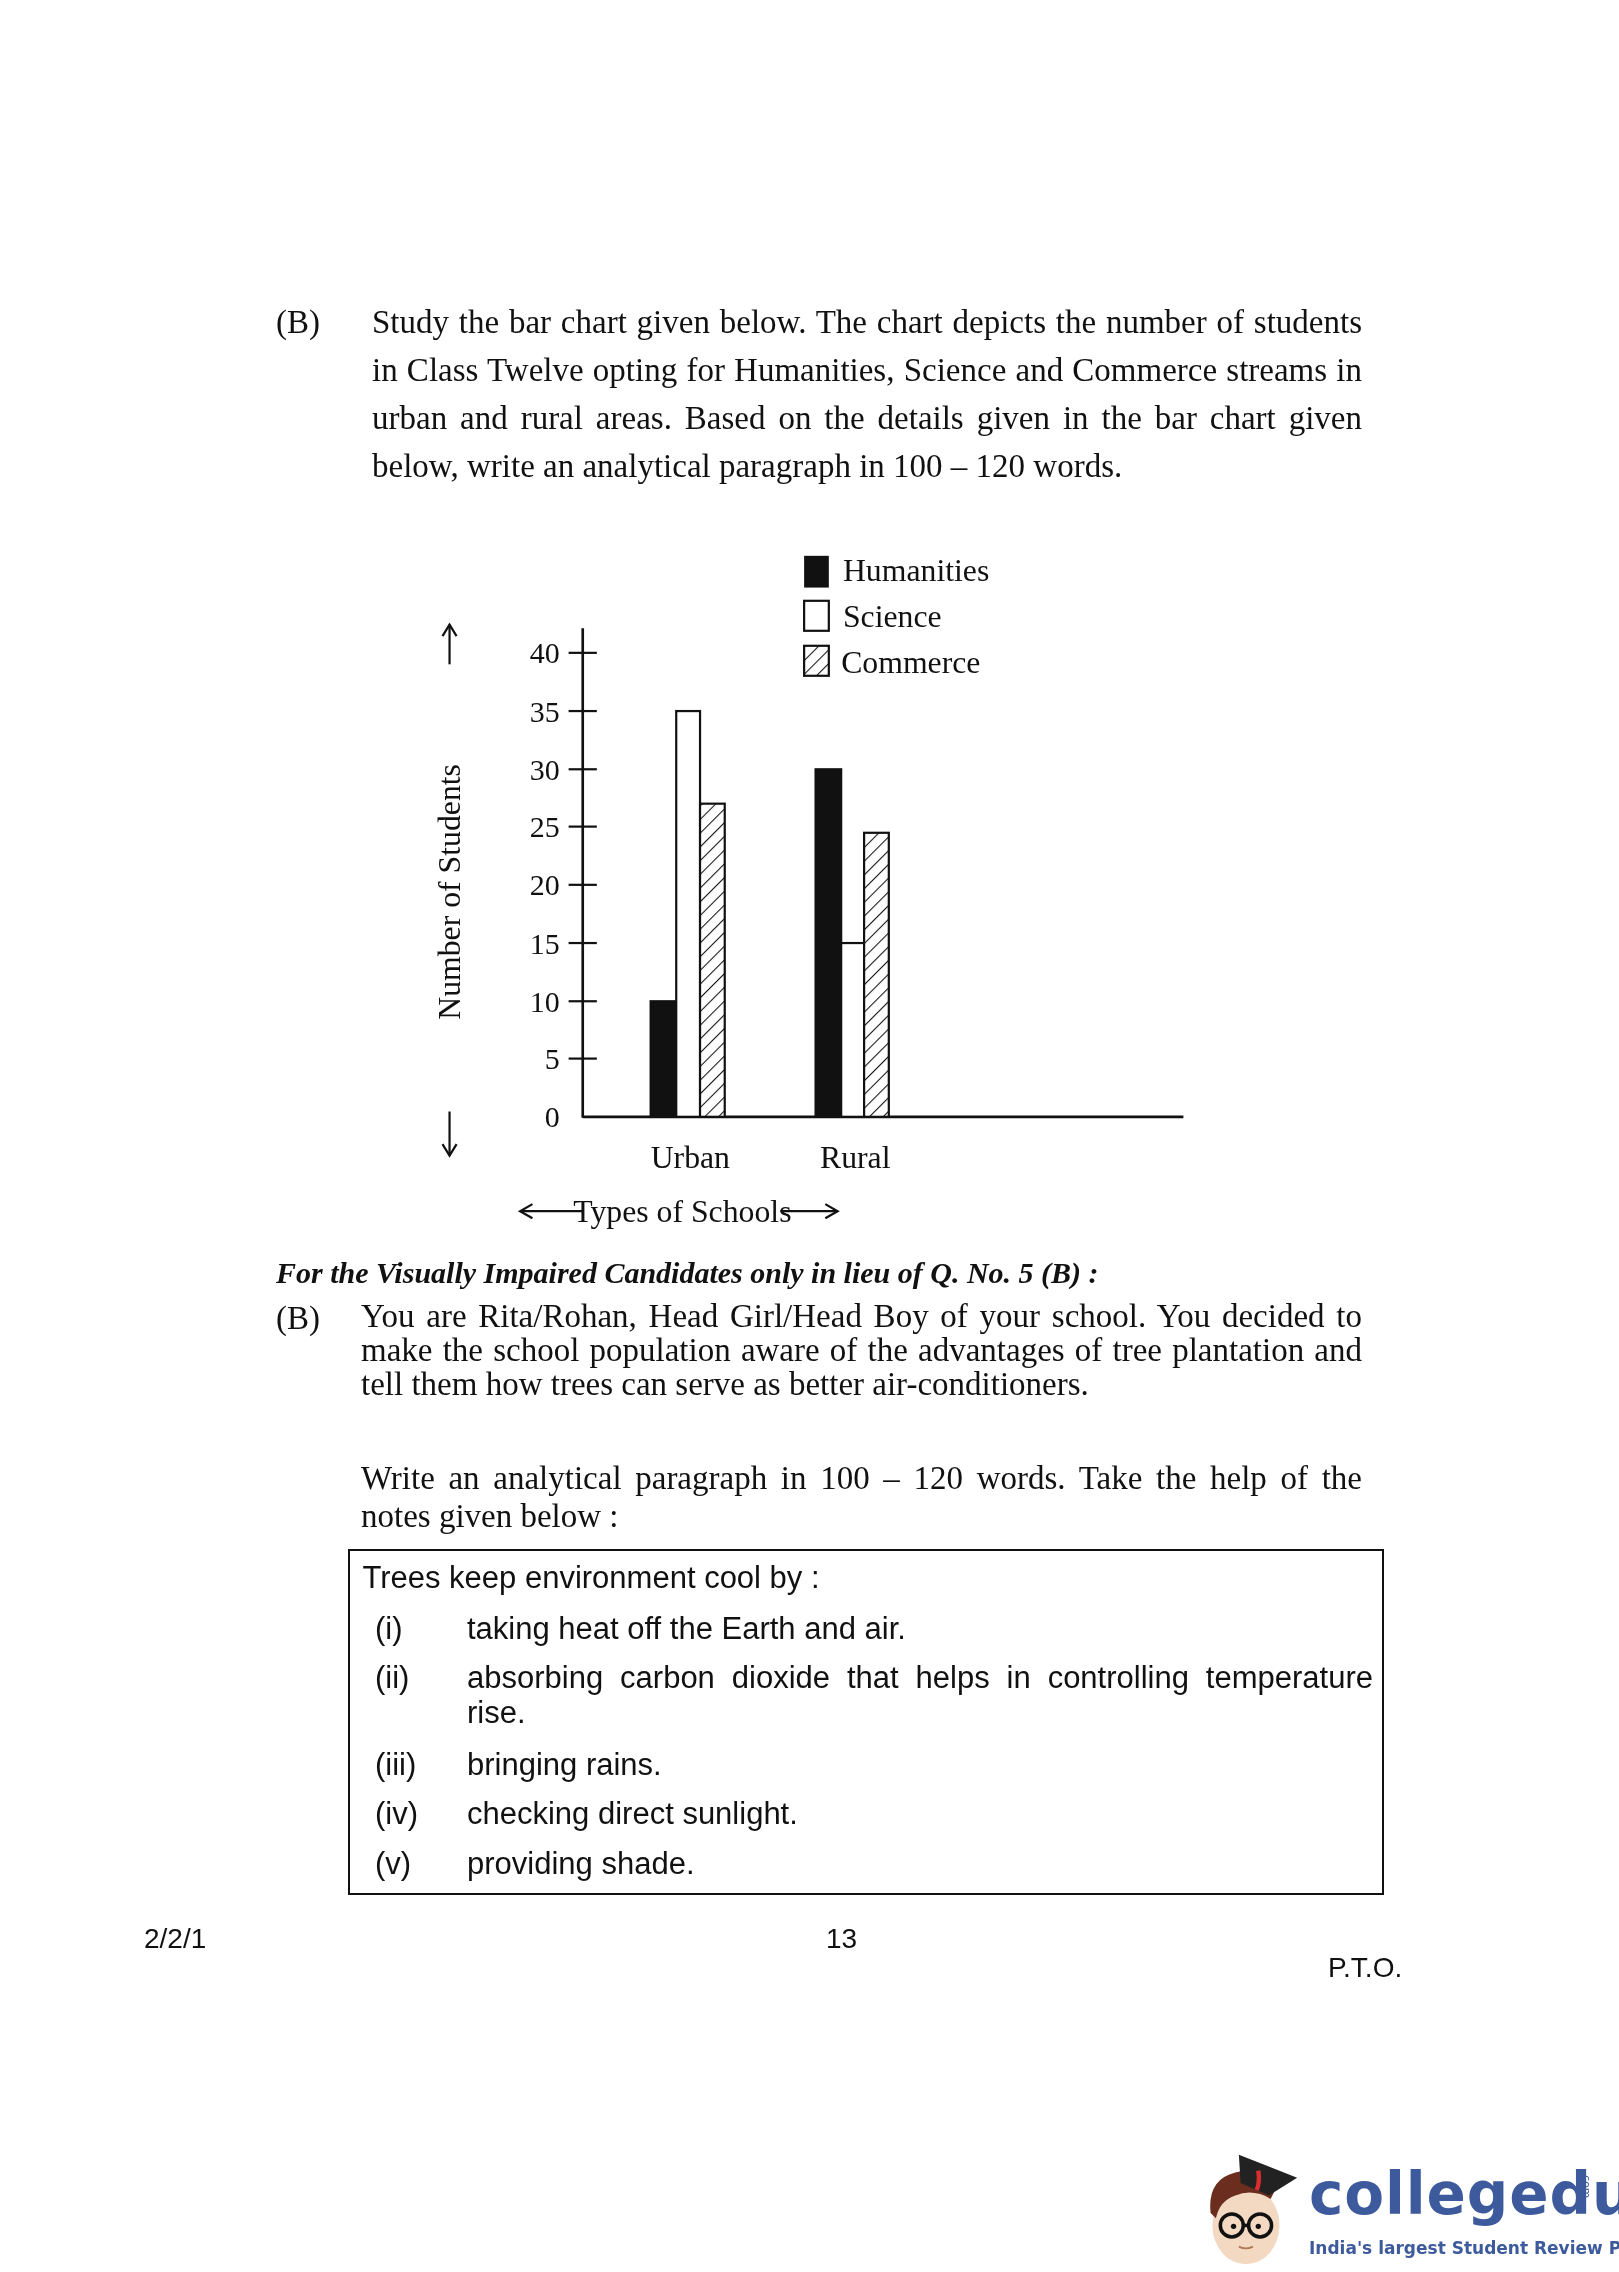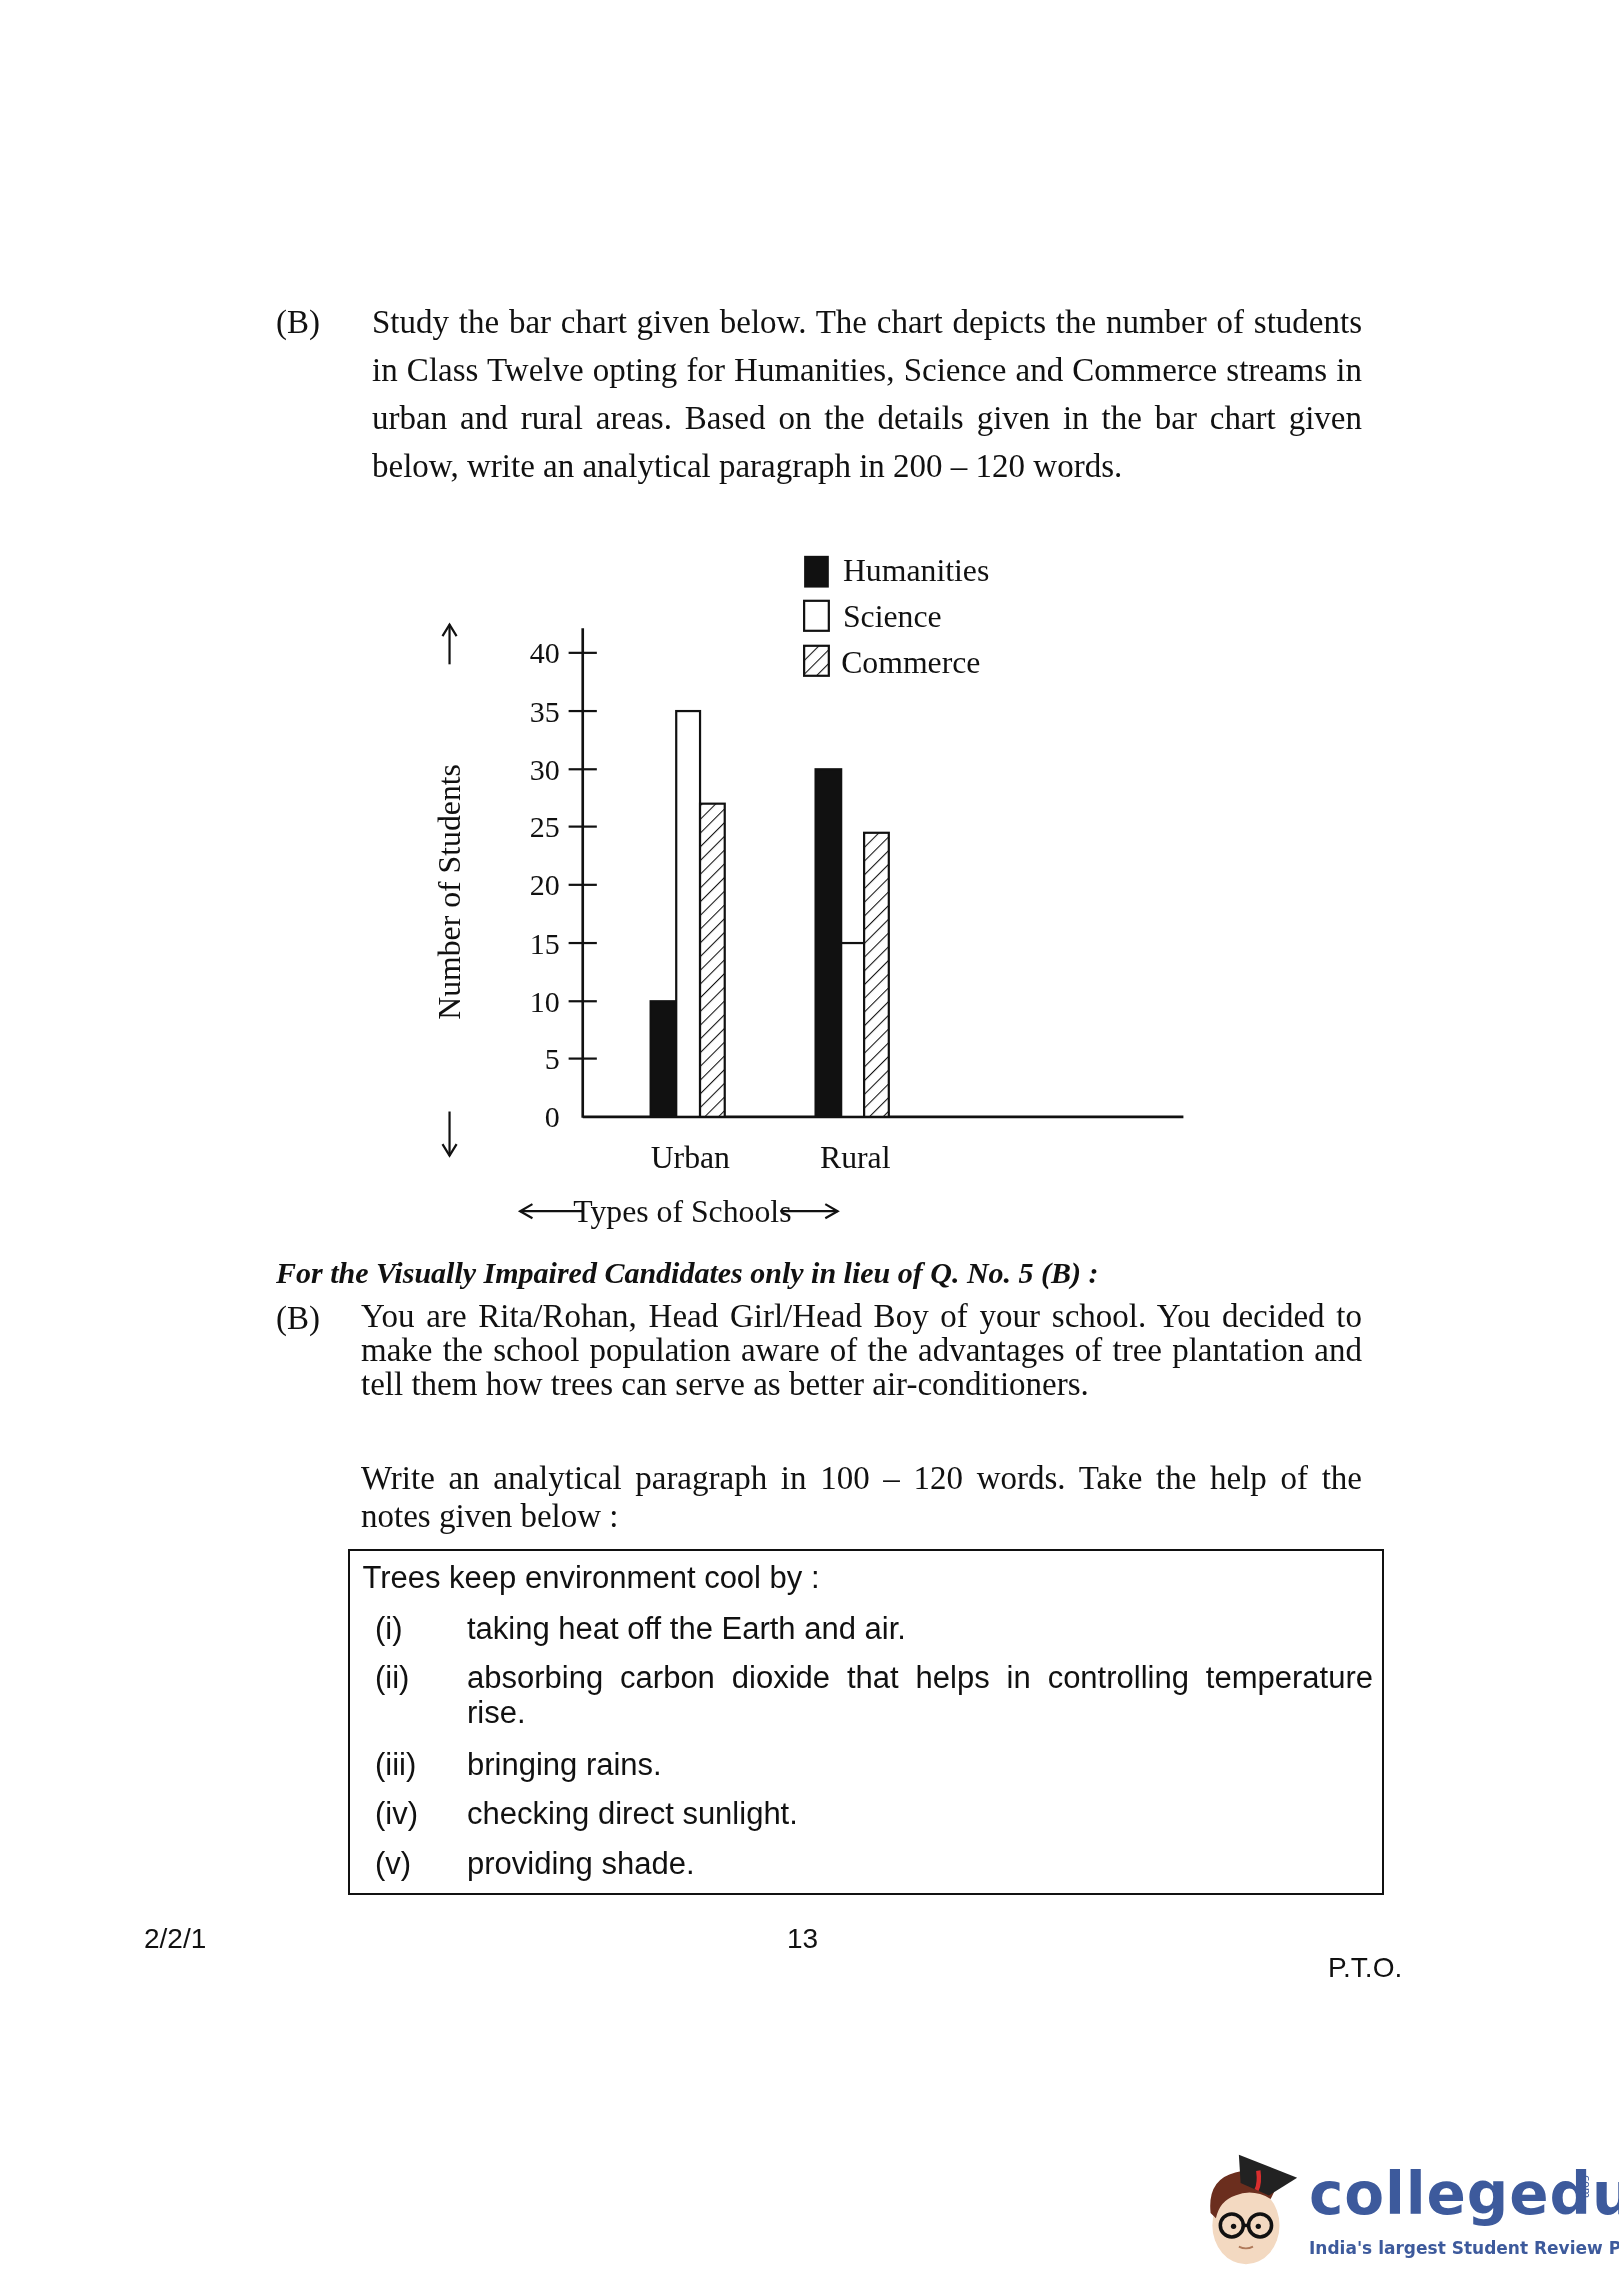--- a/index.html
+++ b/index.html
@@ -30,21 +30,21 @@
                letter-spacing:0.9px; font-family:"DejaVu Sans","Liberation Sans",sans-serif; }
   .logo-com { position:absolute; left:393px; top:28px; font-size:10.6px; color:#3d5a9c;
               transform:rotate(90deg); transform-origin:left top; font-family:"DejaVu Sans",sans-serif; }
   .logo-tag { position:absolute; left:109px; top:94px; font-size:17px; font-weight:bold; color:#3d5a9c;
               font-family:"DejaVu Sans","Liberation Sans",sans-serif; white-space:nowrap; }
 </style>
 </head>
 <body>
 
 <div class="qlabel serif" style="left:276px; top:298px;">(B)</div>
-<div class="para para1 serif">Study the bar chart given below. The chart depicts the number of students in Class Twelve opting for Humanities, Science and Commerce streams in urban and rural areas. Based on the details given in the bar chart given below, write an analytical paragraph in 200 – 120 words.</div>
+<div class="para para1 serif">Study the bar chart given below. The chart depicts the number of students in Class Twelve opting for Humanities, Science and Commerce streams in urban and rural areas. Based on the details given in the bar chart given below, write an analytical paragraph in 100 – 120 words.</div>
 
 <svg class="abs" style="left:423px; top:547px;" width="794" height="688" viewBox="0 0 900 780" font-family="Liberation Serif, DejaVu Serif, serif">
   <defs>
     <pattern id="hatch" patternUnits="userSpaceOnUse" width="11" height="11" patternTransform="rotate(45)">
       <rect width="11" height="11" fill="#fff"></rect>
       <line x1="0" y1="0" x2="0" y2="11" stroke="#111" stroke-width="2.4"></line>
     </pattern>
   </defs>
 
   <line x1="181" y1="92" x2="181" y2="647" stroke="#111" stroke-width="3"></line>
@@ -249,21 +249,21 @@
     <span class="num">(iv)</span>
     <span class="txt">checking direct sunlight.</span>
   </div>
   <div class="note" style="top:295px;">
     <span class="num">(v)</span>
     <span class="txt">providing shade.</span>
   </div>
 </div>
 
 <div class="footer sans" style="left:144px;">2/2/1</div>
-<div class="footer sans" style="left:787px;text-align:right;">13</div>
+<div class="footer sans" style="left:826px;text-align:right;">13</div>
 <div class="footer sans" style="left:1328px;margin-top:29px;">P.T.O.</div>
 
 <div class="logo">
   <svg class="abs" style="left:0; top:0;" width="106" height="124" viewBox="0 0 120 140">
     <ellipse cx="52" cy="92" rx="38" ry="44" fill="#f3d9c1"></ellipse>
     <path d="M12,78 Q8,40 40,32 Q70,24 84,54 L80,62 Q60,50 40,58 Q22,64 18,84 Z" fill="#6b2e1e"></path>
     <path d="M44,12 L110,38 L78,58 L46,44 Z" fill="#222"></path>
     <path d="M66,30 Q68,44 64,52" stroke="#d92e2e" stroke-width="5" fill="none"></path>
     <circle cx="36" cy="92" r="13" fill="none" stroke="#111" stroke-width="4"></circle>
     <circle cx="68" cy="92" r="13" fill="none" stroke="#111" stroke-width="4"></circle>

